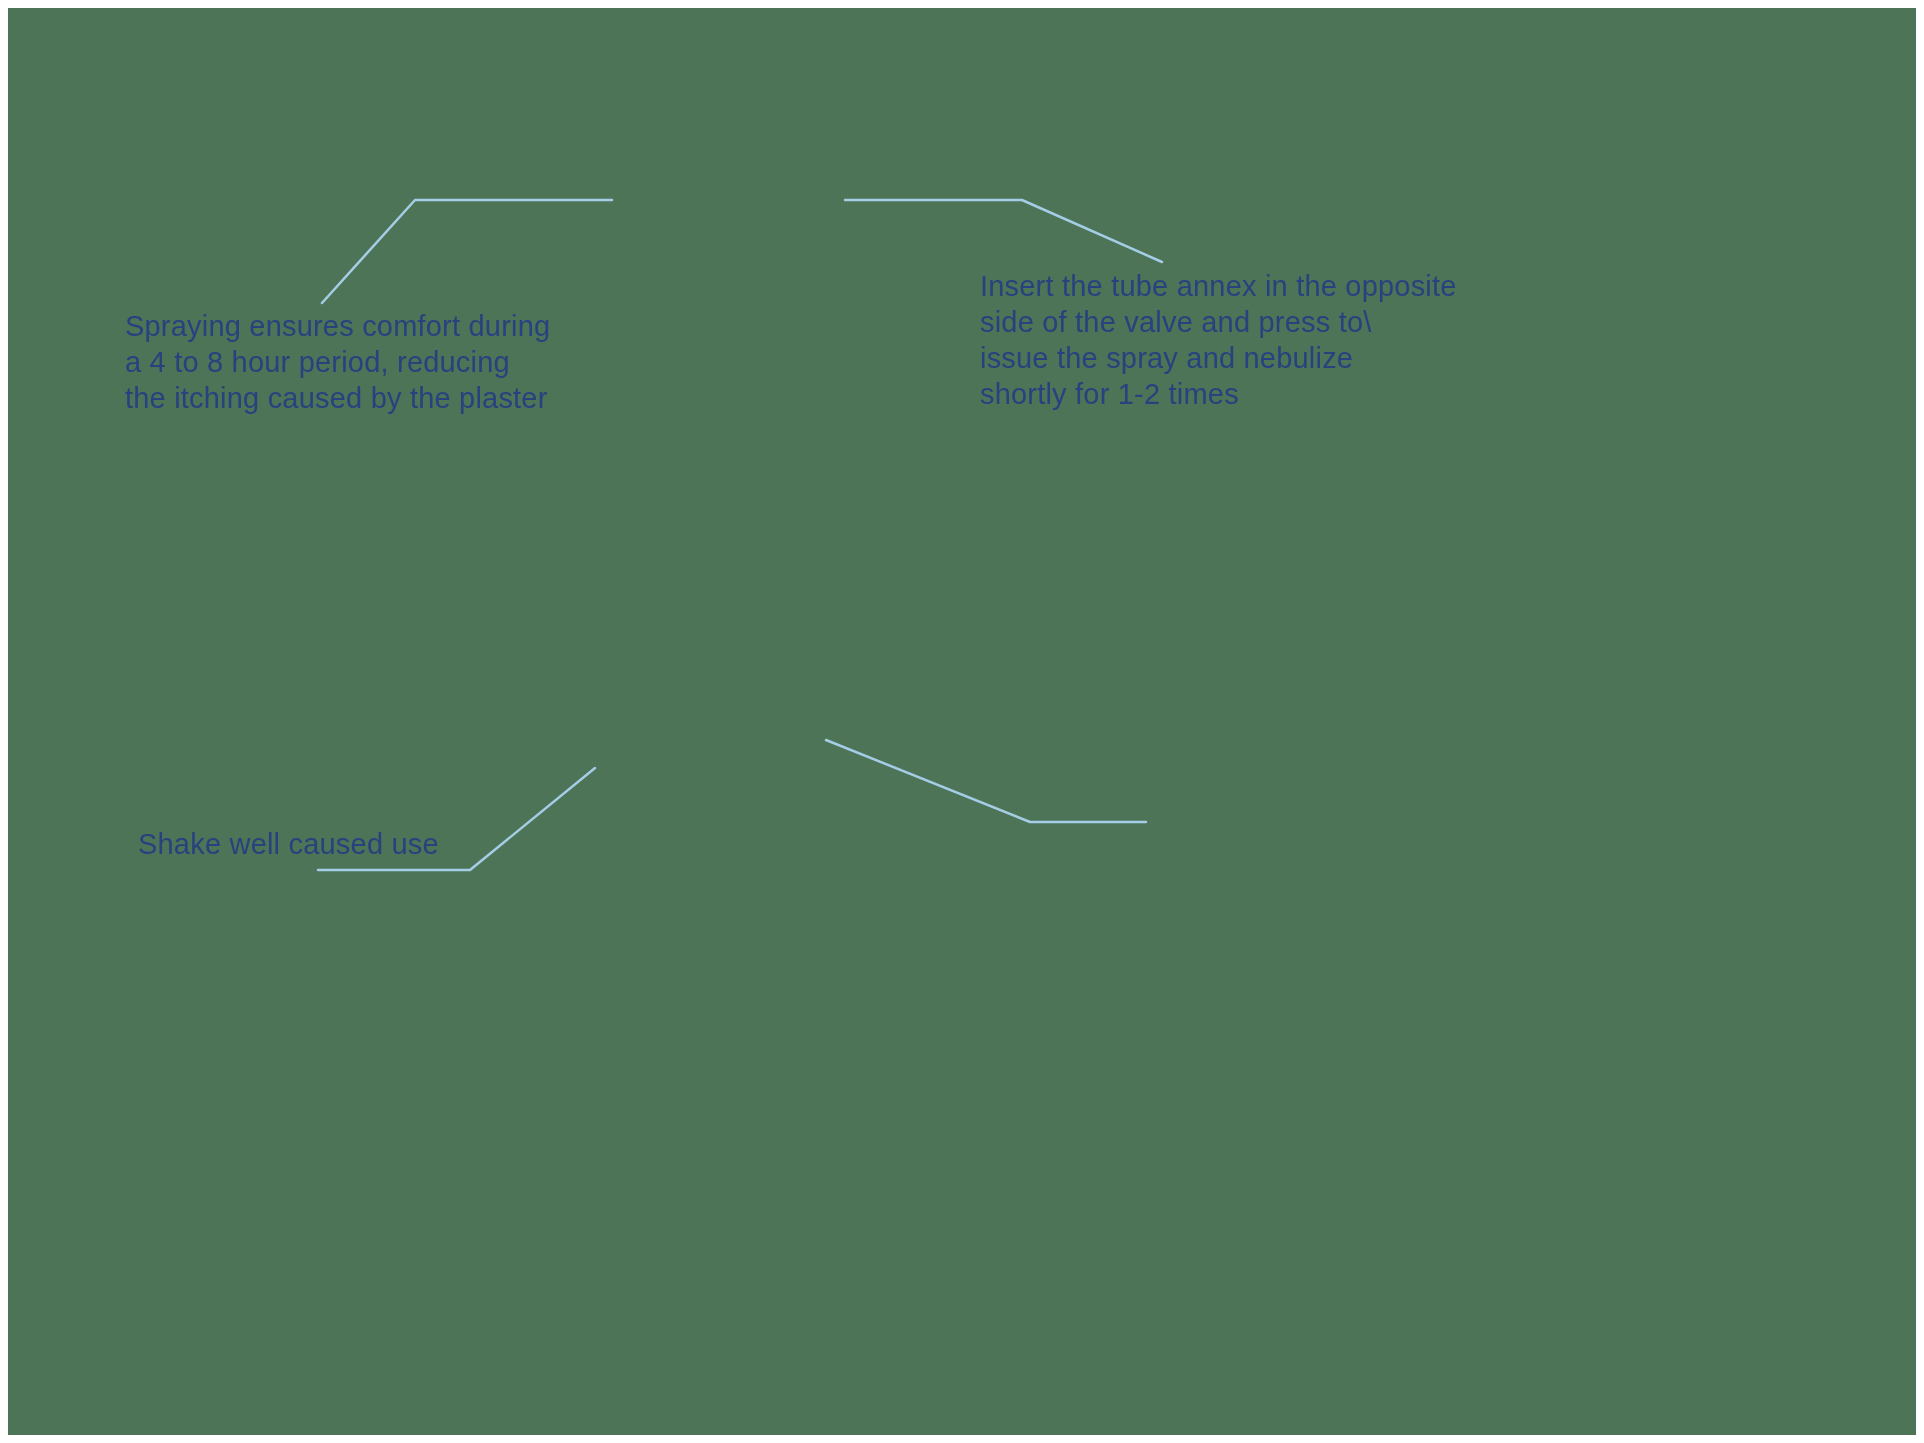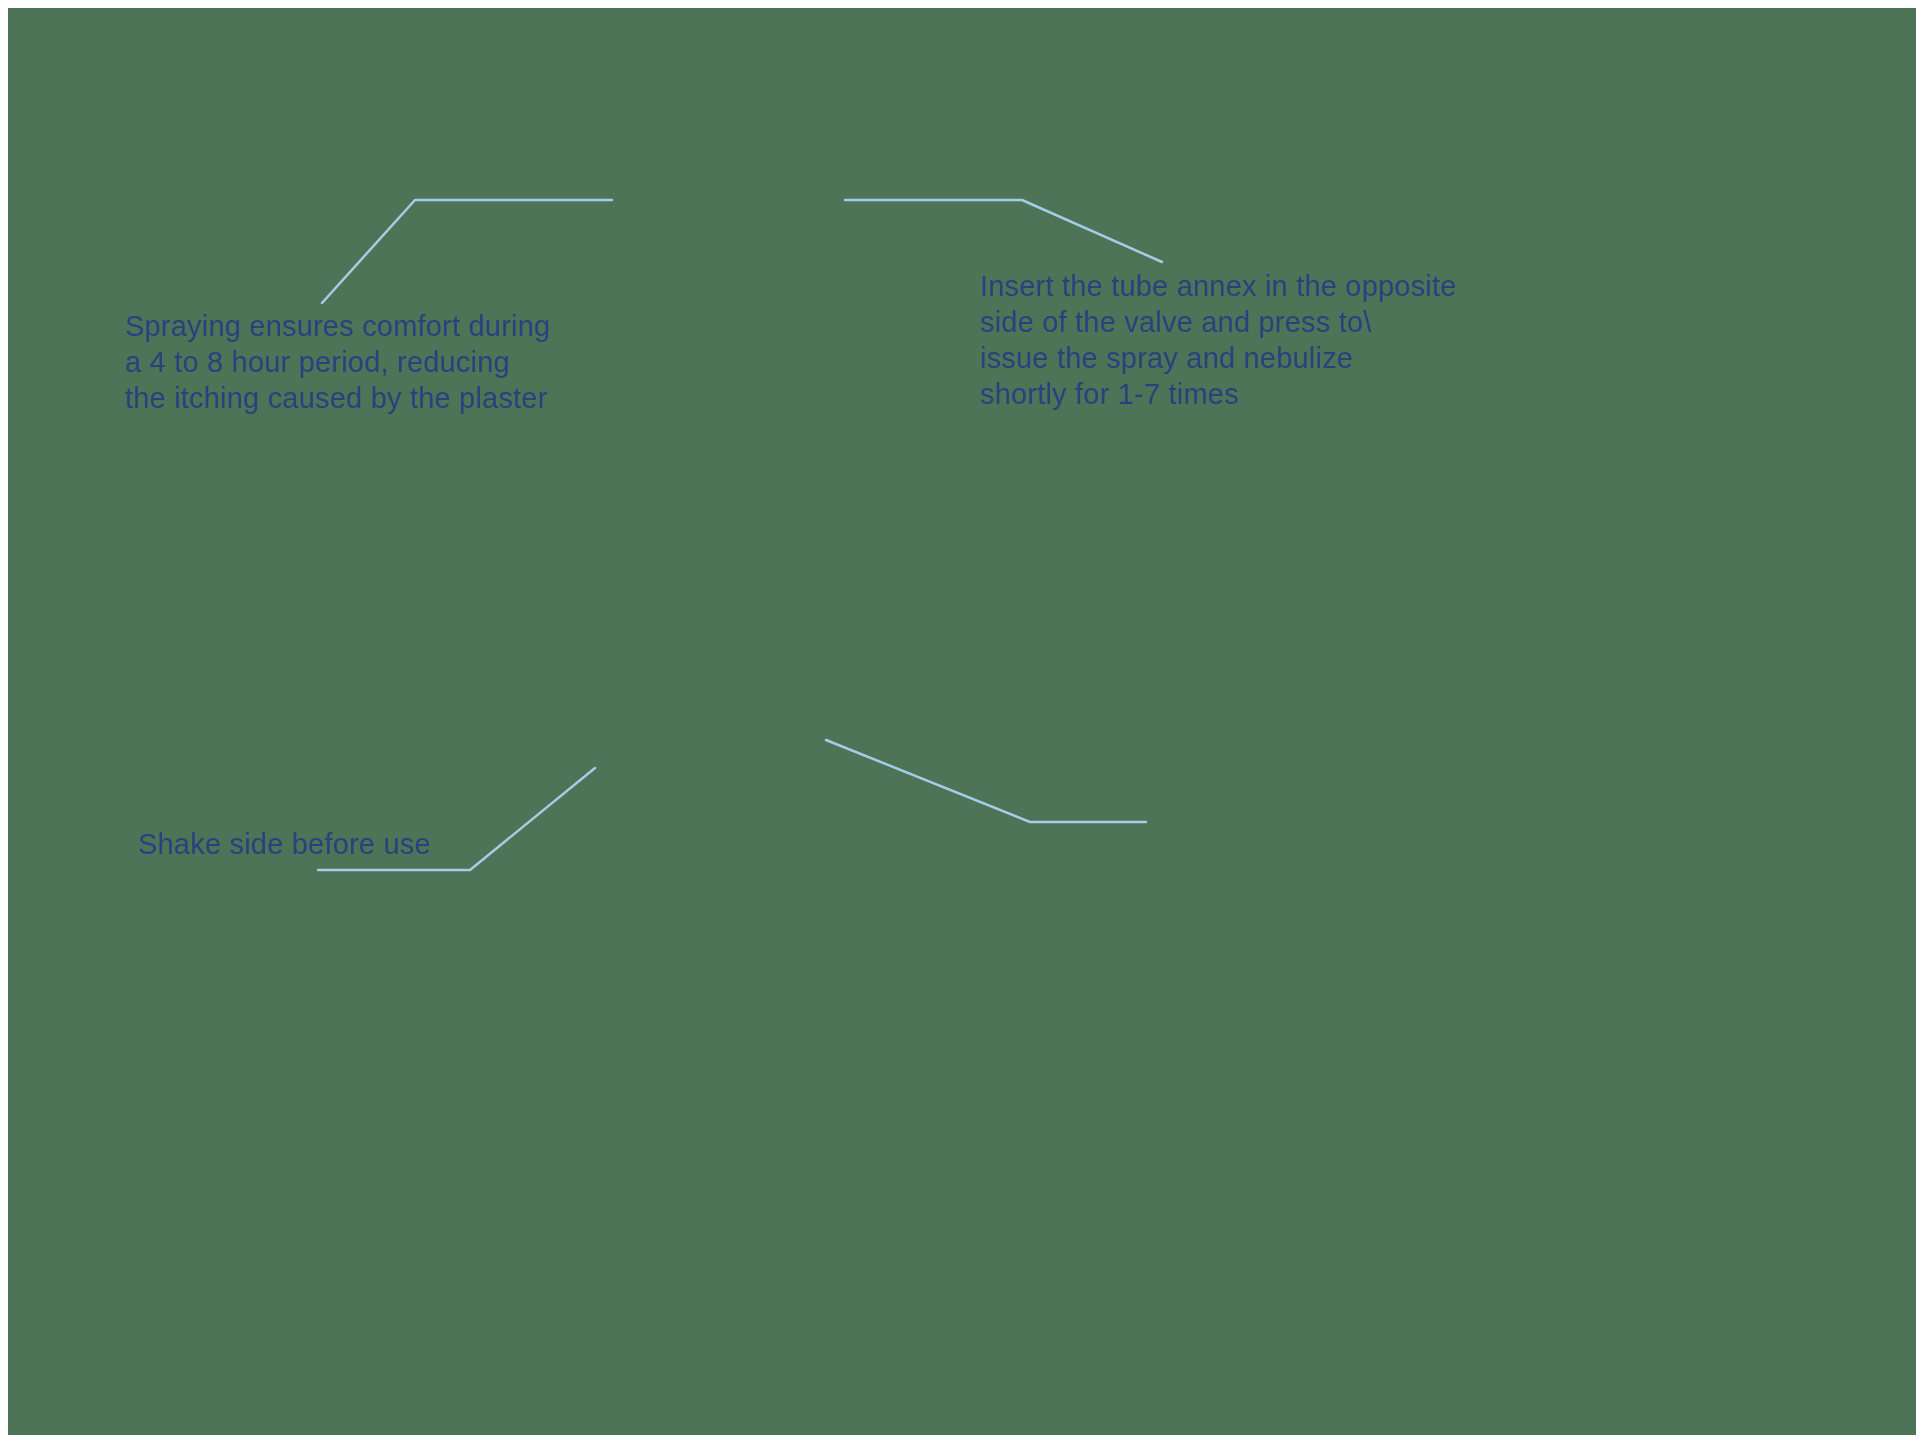--- a/index.html
+++ b/index.html
@@ -65,18 +65,18 @@
     <polyline points="826,740 1030,822 1146,822"></polyline>
   </svg>
 
   <div class="note note-spray-comfort">Spraying ensures comfort during
 a 4 to 8 hour period, reducing
 the itching caused by the plaster</div>
 
   <div class="note note-insert-tube">Insert the tube annex in the opposite
 side of the valve and press to\
 issue the spray and nebulize
-shortly for 1-7 times</div>
+shortly for 1-2 times</div>
 
-  <div class="note note-shake-well">Shake side before use</div>
+  <div class="note note-shake-well">Shake well caused use</div>
 
 
 </div>
 
 </body></html>

